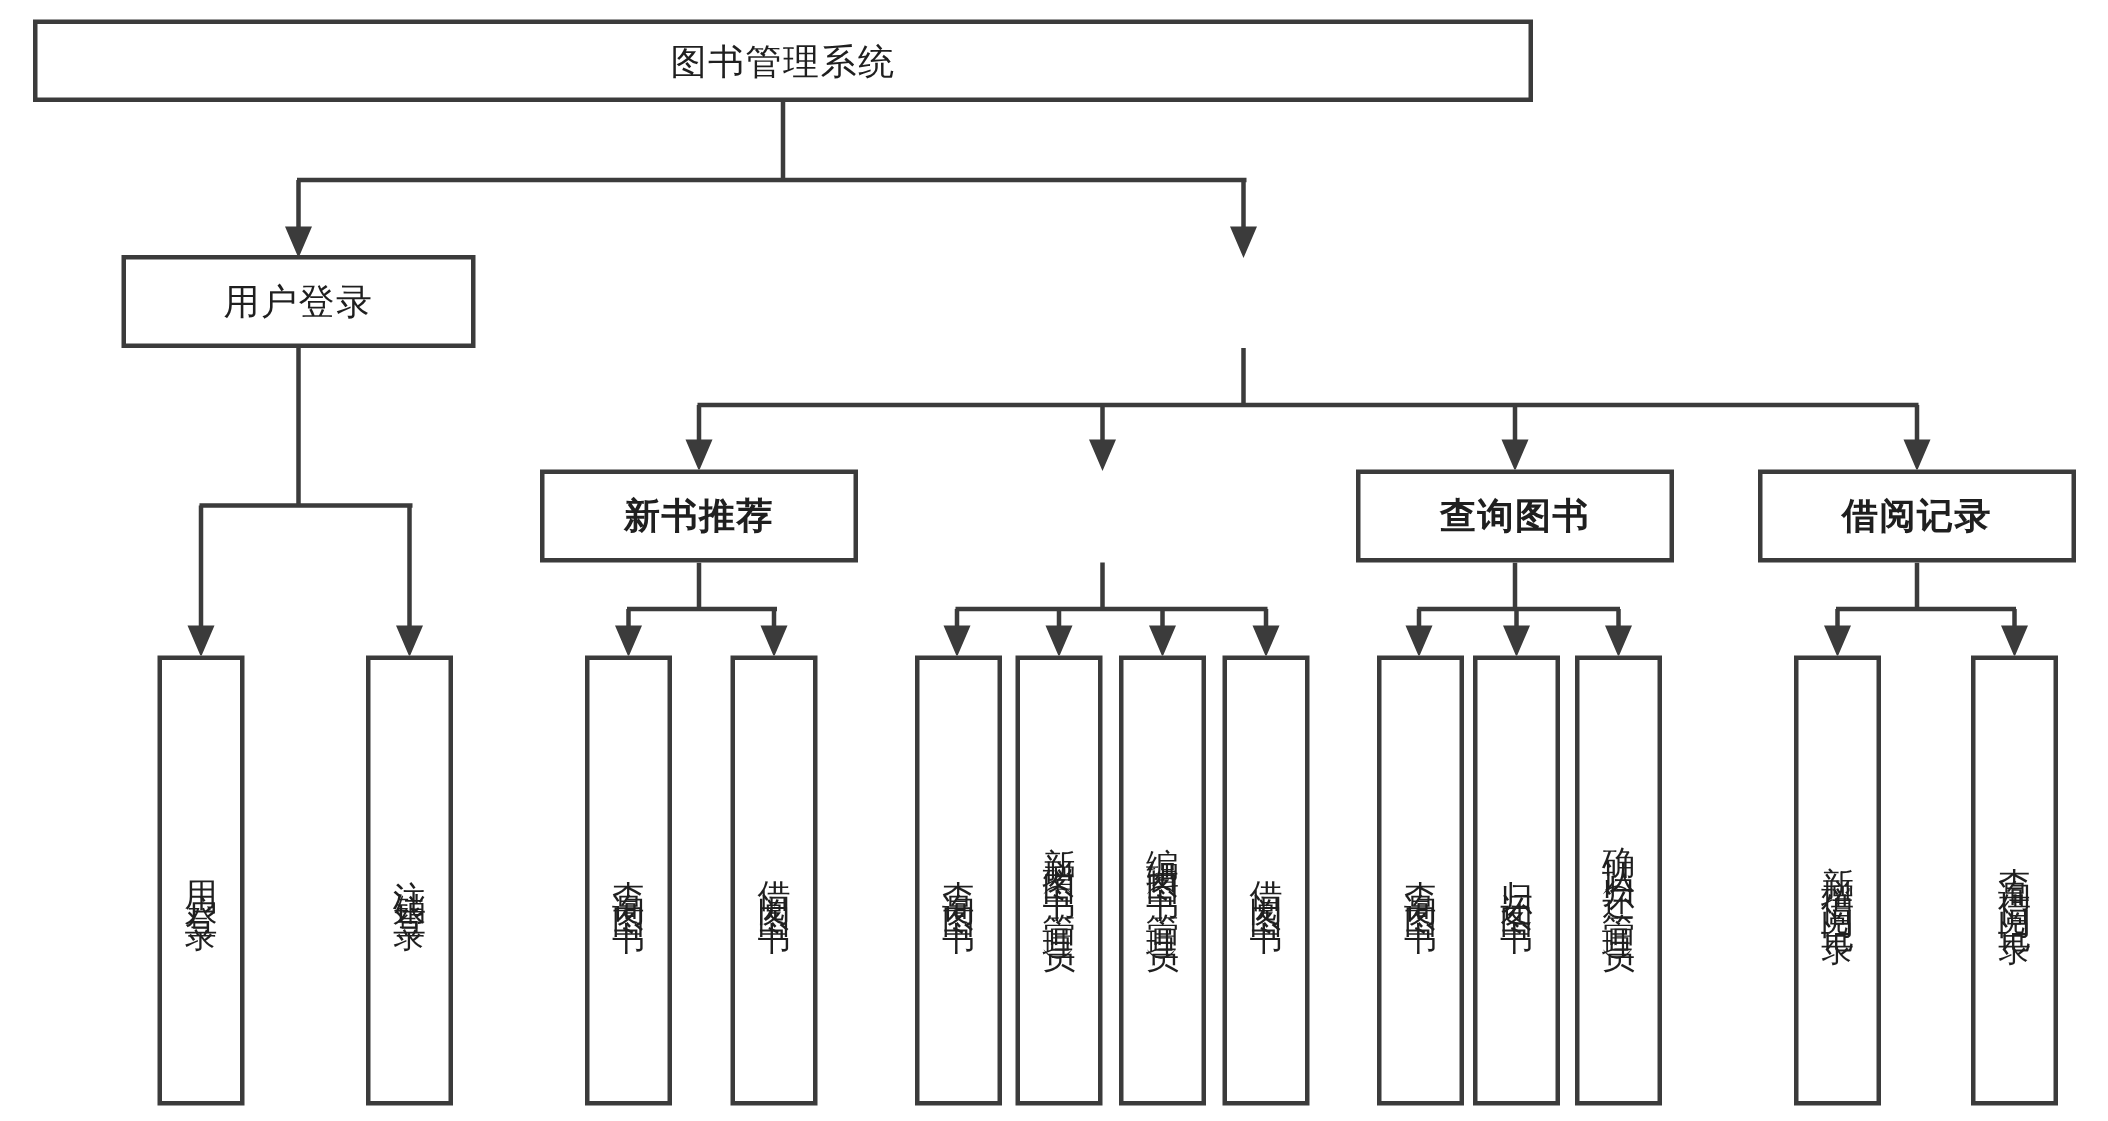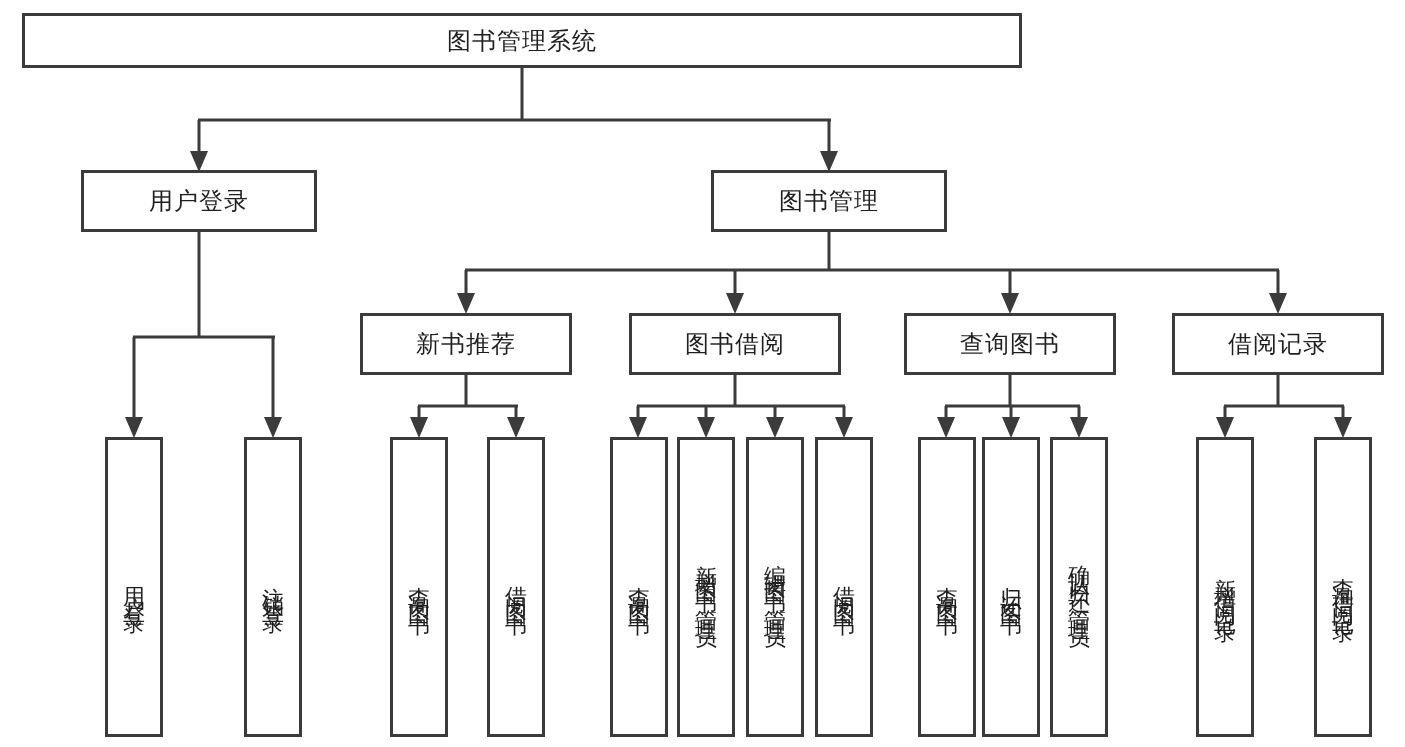--- a/index.html
+++ b/index.html
@@ -37,21 +37,21 @@
     letter-spacing: 1px;
     white-space: nowrap;
   }
   
   .root-box   { left: 22px;  top: 13px;  width: 1000px; height: 55px; }
   
   .lvl2       { top: 170px; width: 236px; height: 62px; }
   .n-userlogin{ left: 81px; }
   .n-bookmgmt { left: 711px; }
   
-  .lvl3       { top: 313px; width: 212px; height: 62px; }
+  .lvl3       { top: 313px; width: 212px; height: 62px; font-weight: bold; }
   .n-newbook  { left: 360px; }
   .n-borrow   { left: 629px; }
   .n-current  { left: 904px; }
   .n-records  { left: 1172px; }
   
   .leaf {
     top: 437px;
     width: 58px;
     height: 300px;
   }
@@ -135,29 +135,23 @@
              M1334,417 h18 L1343,438 Z" fill="#3b3b3b" stroke="none"></path>
   </svg>
 
   <div class="node root-box">
     <span class="hlabel">图书管理系统</span>
   </div>
 
   <div class="node lvl2 n-userlogin">
     <span class="hlabel">用户登录</span>
   </div>
-  <div class="node lvl2 n-bookmgmt">
-    <span class="hlabel">图书管理</span>
-  </div>
 
   <div class="node lvl3 n-newbook">
     <span class="hlabel">新书推荐</span>
-  </div>
-  <div class="node lvl3 n-borrow">
-    <span class="hlabel">图书借阅</span>
   </div>
   <div class="node lvl3 n-current">
     <span class="hlabel">查询图书</span>
   </div>
   <div class="node lvl3 n-records">
     <span class="hlabel">借阅记录</span>
   </div>
 
   <div class="node leaf" style="left:105px">
     <span class="vtext">用户登录</span>

